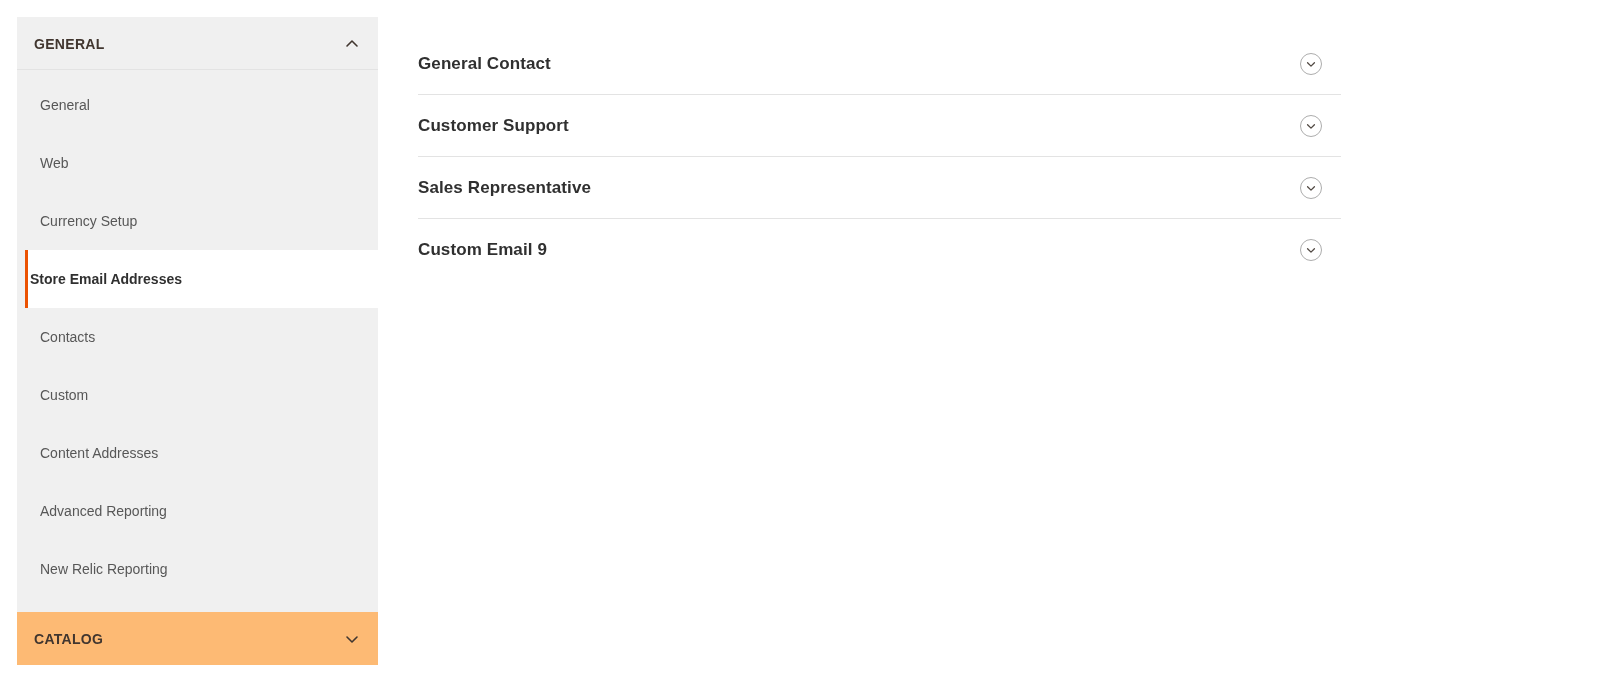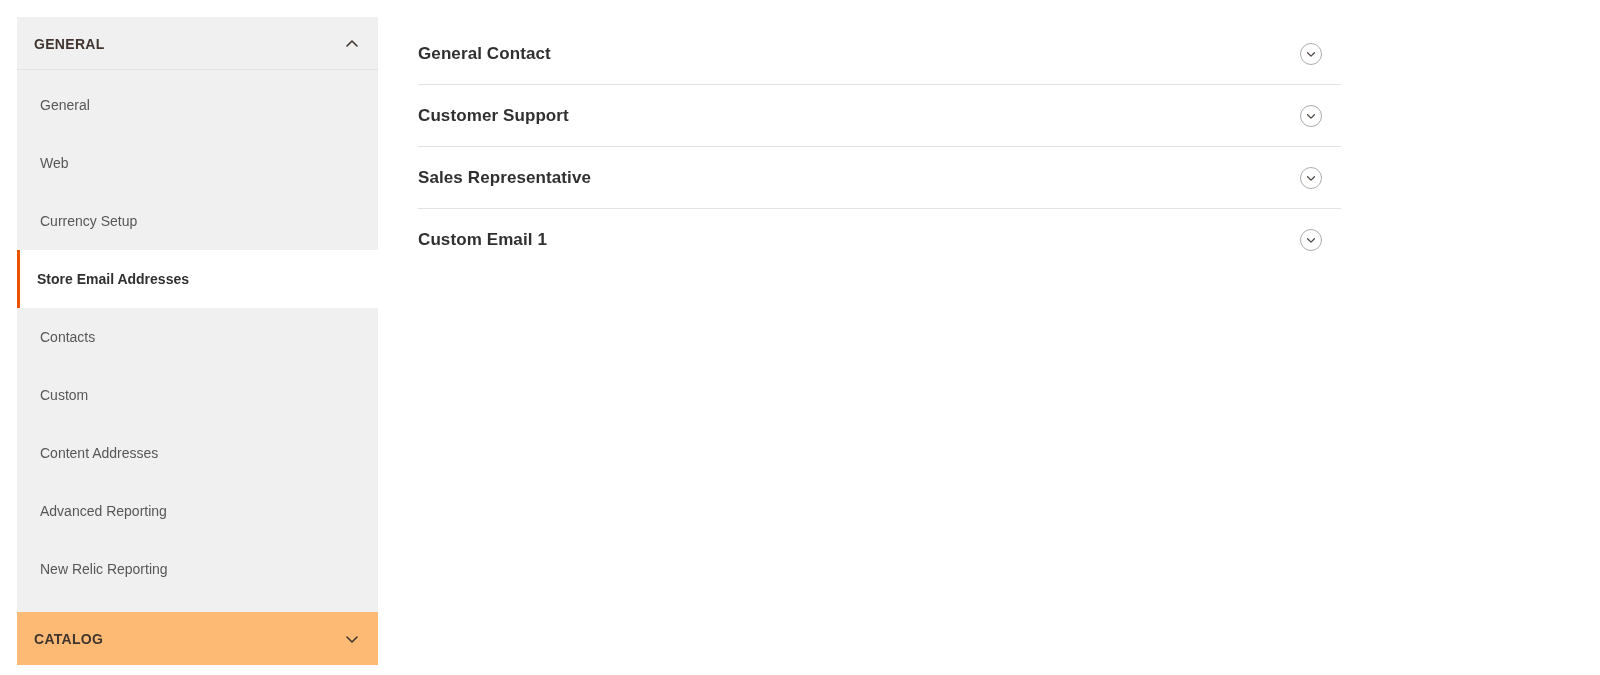--- a/index.html
+++ b/index.html
@@ -93,30 +93,30 @@
     font-size: 14px;
     cursor: pointer;
     border-left: 3px solid transparent;
   }
 
   .nav-item.active {
     background: #ffffff;
     border-left: 3px solid #eb5202;
     color: #303030;
     font-weight: bold;
-    padding-left: 17px;
-    margin-left: 0;
+    padding-left: 2px;
+    margin-left: 8px;
   }
 
   
   .content {
     flex: 1 1 auto;
     margin-left: 40px;
     margin-right: 20px;
-    padding-top: 23px;
+    padding-top: 33px;
   }
 
   .collapsible-row {
     height: 62px;
     display: flex;
     align-items: center;
     justify-content: space-between;
     padding: 0 19px 0 0;
     box-sizing: border-box;
     border-bottom: 1px solid #e3e3e3;
@@ -235,21 +235,21 @@
     <div class="collapsible-row">
       <span class="row-title">Sales Representative</span>
       <span class="circle-toggle">
         <svg viewBox="0 0 14 14" width="12" height="12" fill="none" stroke="currentColor" stroke-width="1.5" stroke-linecap="round" stroke-linejoin="round">
             <polyline points="3,5.5 7,9.5 11,5.5"></polyline>
           </svg>
       </span>
     </div>
 
     <div class="collapsible-row">
-      <span class="row-title">Custom Email 1</span>
+      <span class="row-title">Custom Email 9</span>
       <span class="circle-toggle">
         <svg viewBox="0 0 14 14" width="12" height="12" fill="none" stroke="currentColor" stroke-width="1.5" stroke-linecap="round" stroke-linejoin="round">
             <polyline points="3,5.5 7,9.5 11,5.5"></polyline>
           </svg>
       </span>
     </div>
 
 
   </main>
 

